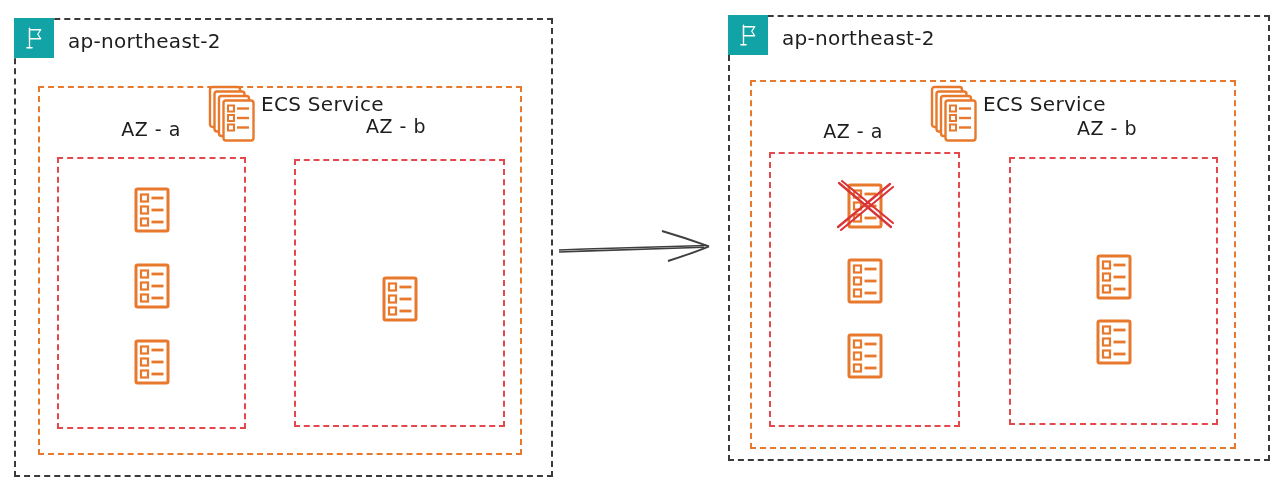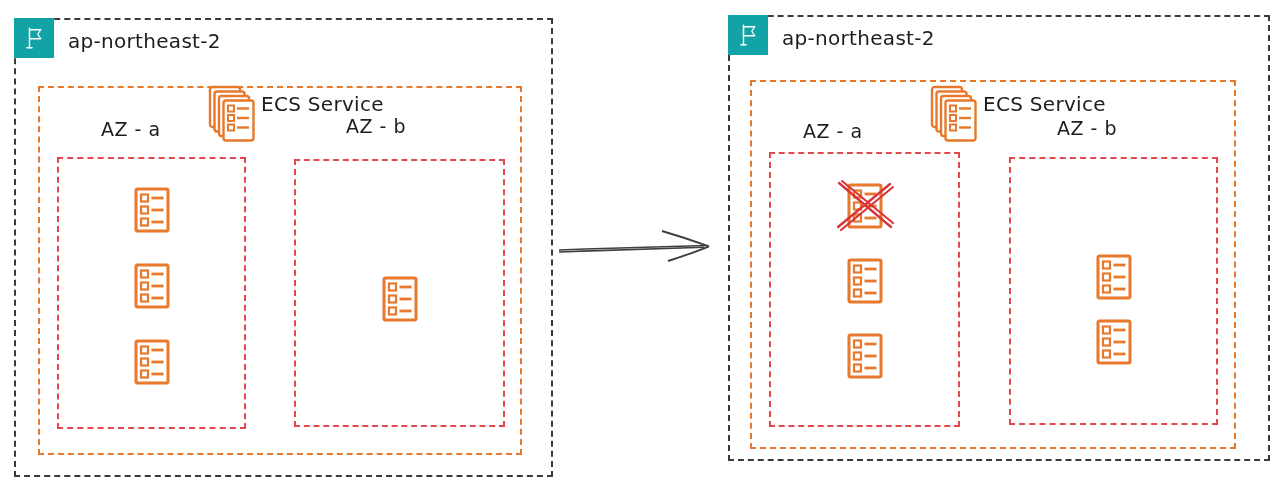--- a/index.html
+++ b/index.html
@@ -26,21 +26,21 @@
 
   .service-box{position:absolute;border:2px dashed var(--orange);}
   .panel.before .service-box{left:22px;top:66px;width:484px;height:369px;}
   .panel.after  .service-box{left:20px;top:63px;width:486px;height:369px;}
 
   .service-tag{position:absolute;display:flex;align-items:flex-start;gap:5px;}
   .panel.before .service-tag{left:192px;top:65px;}
   .panel.after  .service-tag{left:200px;top:68px;}
   .service-label{font-size:20px;letter-spacing:.3px;margin-top:7px;white-space:nowrap;}
 
-  .az-label{position:absolute;width:100px;font-size:19px;letter-spacing:.5px;white-space:nowrap;}
+  .az-label{position:absolute;width:100px;text-align:center;font-size:19px;letter-spacing:.5px;white-space:nowrap;}
   .panel.before .az-label.a{left:85px;top:98px;}
   .panel.before .az-label.b{left:330px;top:95px;}
   .panel.after  .az-label.a{left:73px;top:103px;}
   .panel.after  .az-label.b{left:327px;top:100px;}
 
   .az-box{position:absolute;border:2px dashed var(--az_red);display:flex;flex-direction:column;align-items:center;}
   .panel.before .az-box.a{left:41px;top:137px;width:189px;height:272px;}
   .panel.before .az-box.b{left:278px;top:139px;width:211px;height:268px;}
   .panel.after  .az-box.a{left:39px;top:135px;width:191px;height:275px;}
   .panel.after  .az-box.b{left:279px;top:140px;width:209px;height:268px;}

